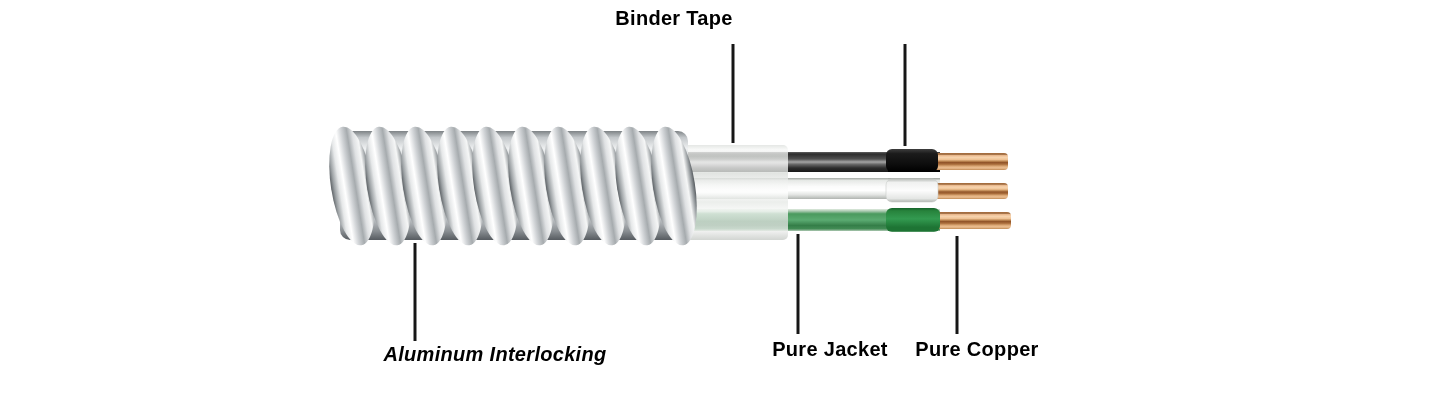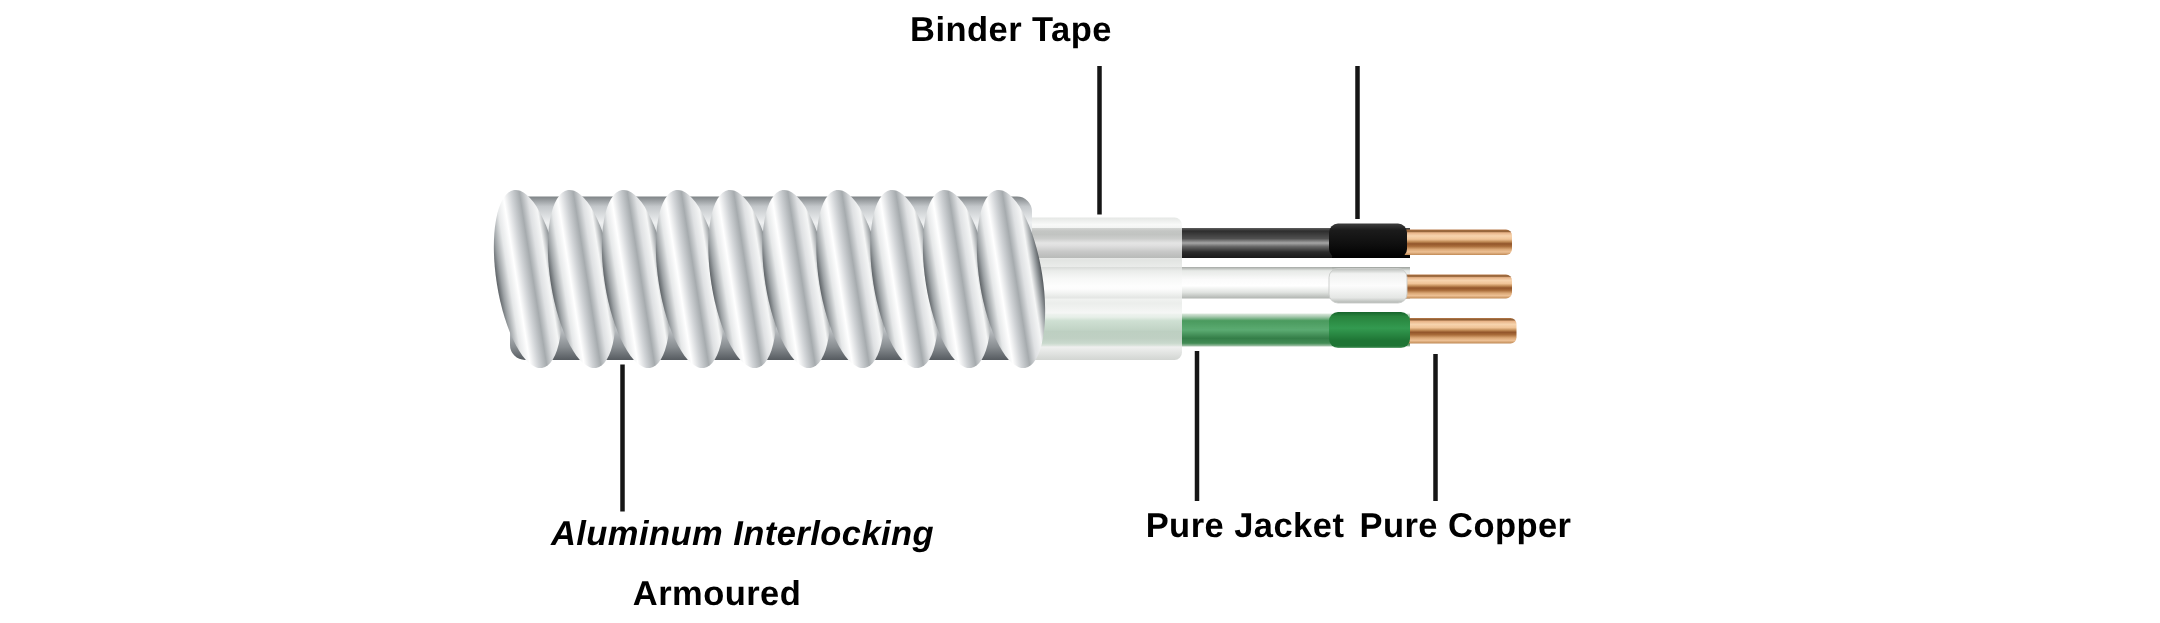--- a/index.html
+++ b/index.html
@@ -7,21 +7,21 @@
     position:relative;
     width:1440px;height:415px;
     background:#ffffff;
     overflow:hidden;
     font-family:"Liberation Sans", sans-serif;
   }
   .art{position:absolute;left:0;top:0;}
   .lbl{
     position:absolute;
     font-weight:700;
-    font-size:23px;
+    font-size:20px;
     line-height:1;
     color:#000;
     white-space:nowrap;
     transform:translateX(-50%);
     letter-spacing:0.3px;
   }
 </style>
 </head>
 <body>
 
@@ -175,18 +175,17 @@
       <line x1="798" y1="234" x2="798" y2="334"></line>
       <line x1="957" y1="236" x2="957" y2="334"></line>
     </g>
   </svg>
 
   <div class="lbl" style="left:674px;top:8px;">Binder Tape</div>
 
 
   <div class="lbl" style="left:495px;top:344px;font-style:italic;">Aluminum Interlocking</div>
 
-  <div class="lbl" style="left:478px;top:384px;">Armoured</div>
 
   <div class="lbl" style="left:830px;top:339px;">Pure Jacket</div>
 
   <div class="lbl" style="left:977px;top:339px;">Pure Copper</div>
 </div>
 
 </body></html>

